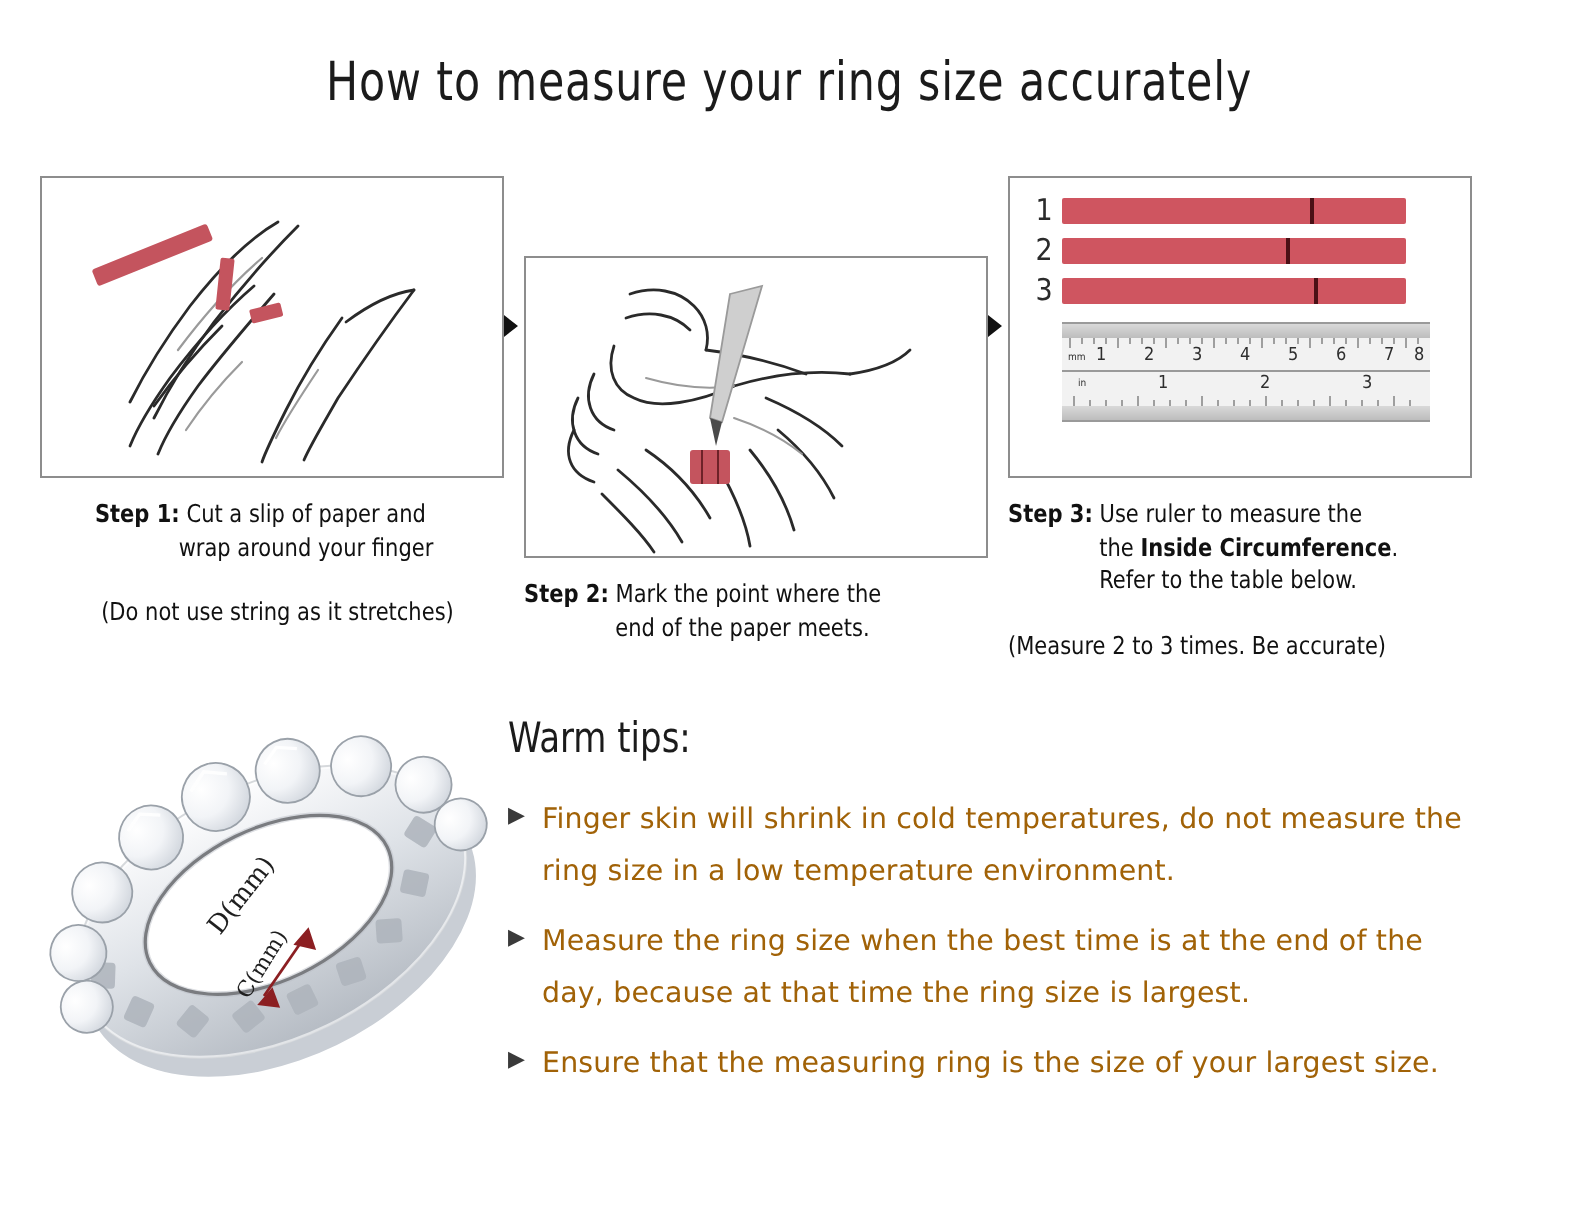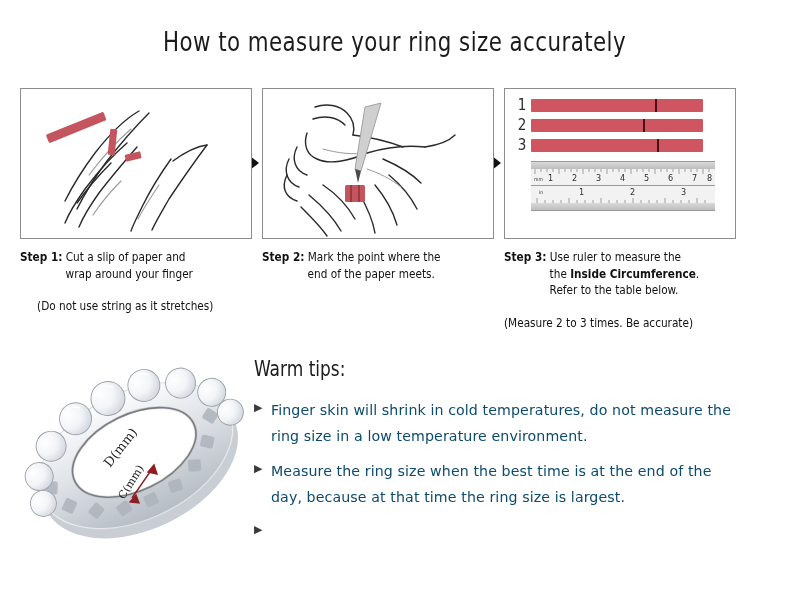--- a/index.html
+++ b/index.html
@@ -37,22 +37,22 @@
     left: 0;
     top: 88px;
     width: 789px;
     height: 250px;
   }
   .step-col {
     position: absolute;
     top: 0;
     width: 232px;
   }
-  .step-col.col1 { left: 20px; }
-  .step-col.col2 { left: 262px; }
+  .step-col.col1 { left: 20px; text-align: center; }
+  .step-col.col2 { left: 262px; margin-top: 40px; }
   .step-col.col3 { left: 504px; }
 
   .panel {
     box-sizing: border-box;
     width: 232px;
     height: 151px;
     border: 1px solid #8d8d8d;
     background: #ffffff;
     position: relative;
     overflow: hidden;
@@ -205,21 +205,21 @@
     width: 17px;
     padding-top: 5px;
     font-size: 11px;
     color: #3a3a3a;
     line-height: 1;
   }
   .tip-text {
     font-family: "DejaVu Sans", sans-serif;
     font-size: 14.2px;
     line-height: 26px;
-    color: #0c4a6e;
+    color: #a16207;
     letter-spacing: 0.1px;
     max-width: 470px;
   }
 </style>
 </head>
 <body>
 
 <div id="page-title">How to measure your ring size accurately</div>
 
 <div id="steps-row">
@@ -494,14 +494,15 @@
   <div class="tip-item">
     <span class="tip-bullet">▶</span>
     <span class="tip-text">Finger skin will shrink in cold temperatures, do not measure the ring size in a low temperature environment.</span>
   </div>
   <div class="tip-item">
     <span class="tip-bullet">▶</span>
     <span class="tip-text">Measure the ring size when the best time is at the end of the day, because at that time the ring size is largest.</span>
   </div>
   <div class="tip-item">
     <span class="tip-bullet">▶</span>
+    <span class="tip-text">Ensure that the measuring ring is the size of your largest size.</span>
   </div>
 </div>
 
 </body></html>

